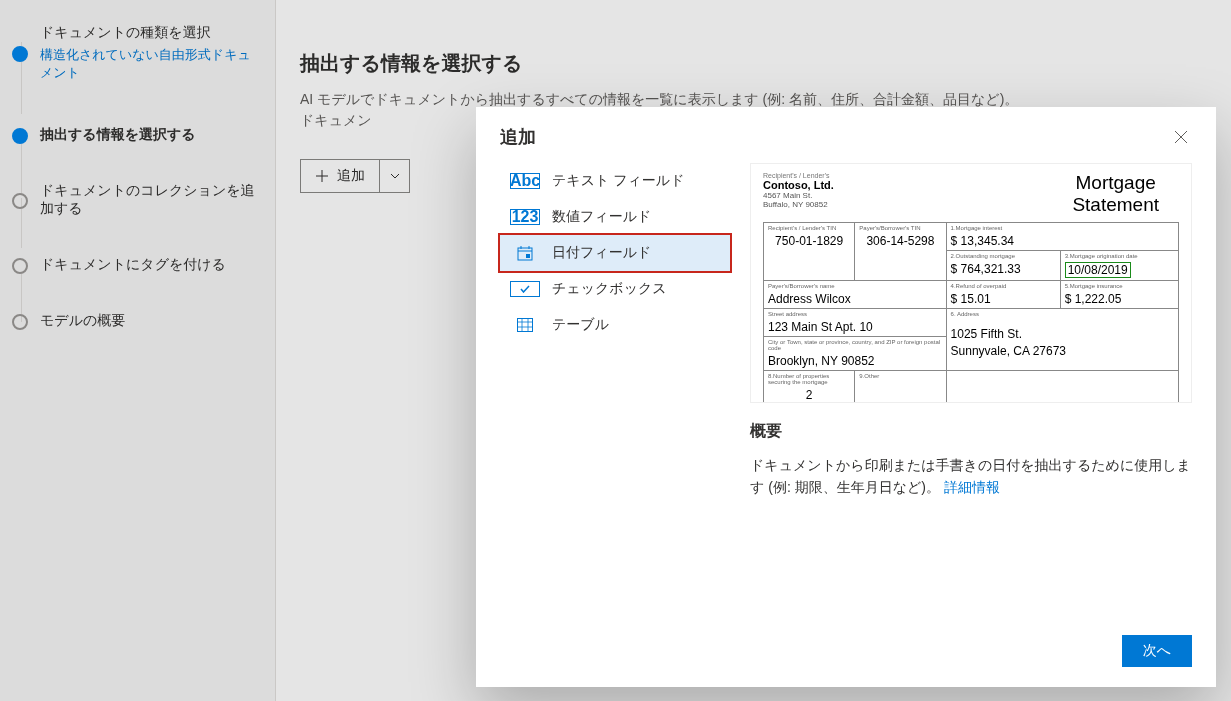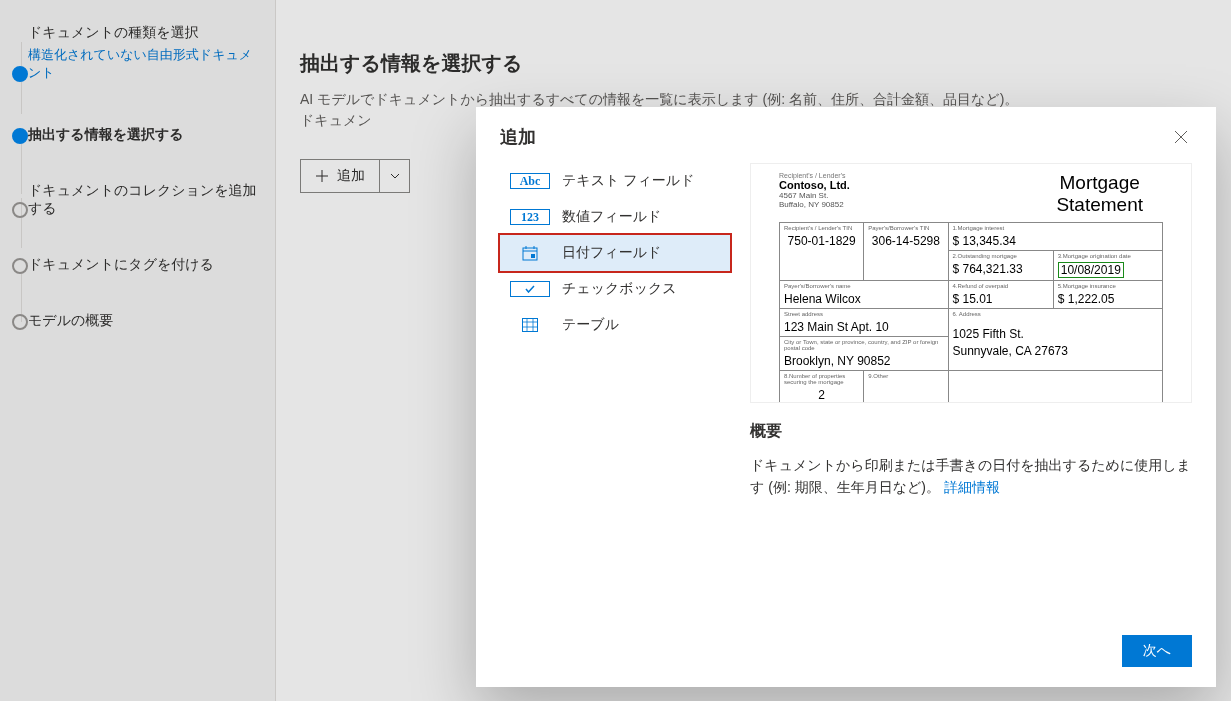--- a/index.html
+++ b/index.html
@@ -12,21 +12,21 @@
     position: relative;
     color: #323130;
   }
   .sidebar {
     position: absolute;
     left: 0; top: 0;
     width: 275px;
     height: 701px;
     padding: 24px 12px 0 12px;
   }
-  .step { display: flex; align-items: flex-end; position: relative; }
+  .step { display: flex; align-items: center; gap: 12px; position: relative; }
   .step .marker {
     width: 16px; height: 16px; border-radius: 50%;
     flex: none; margin-top: 2px;
     border: 2px solid #0078d4; background: #fff;
     z-index: 2;
   }
   .step.filled .marker { background: #0078d4; }
   .step.empty .marker { border-color: #8a8886; background: transparent; }
   .step .labels { font-size: 14px; }
   .step .sub { color: #0078d4; font-size: 13px; margin-top: 4px; }
@@ -84,36 +84,35 @@
   .field-item {
     display: flex; align-items: center; gap: 12px;
     padding: 9px 10px; font-size: 14px; cursor: pointer;
   }
   .field-item.selected {
     background: #deecf9;
     outline: 2px solid #c7261c;
     outline-offset: 0;
   }
   .fi-icon {
-    width: 40px; height: 16px;
+    width: 30px; height: 16px;
     display: flex; align-items: center; justify-content: center;
-    color: #0078d4; font-size: 12px; font-weight: 600;
+    color: #0078d4; font-size: 16px; font-weight: 600;
     border: 1px solid #0078d4;
-    font-family: Liberation Serif, serif;
   }
   .fi-icon.num { }
   .fi-icon.date { border: none; }
   .fi-icon.check { border: 1px solid #0078d4; position: relative; }
   .fi-icon.table { border: none; }
   .right-panel { flex: 1; display: flex; flex-direction: column; }
   .preview {
     width: 100%; height: 240px;
     border: 1px solid #eee;
     background: #fff;
-    padding: 8px 28px;
+    padding: 8px 12px;
     font-size: 8px; color: #555;
     position: relative;
     overflow: hidden;
   }
   .preview .tiny { font-size: 7px; color: #777; }
   .preview .co { font-size: 11px; font-weight: 600; color: #000; }
   .preview .title2 { font-size: 19px; font-weight: 400; color: #000; }
   .preview table { border-collapse: collapse; width: 100%; margin-top: 6px; }
   .preview td { border: 1px solid #888; padding: 2px 4px; font-size: 7px; vertical-align: top; }
   .preview td .lbl { font-size: 6px; color: #666; }
@@ -281,21 +280,21 @@
                   <div class="val">$  764,321.33</div>
                 </td>
             <td>
                   <div class="lbl">3.Mortgage origination date</div>
                   <div class="val"><span class="hl">10/08/2019</span></div>
                 </td>
           </tr>
           <tr>
             <td colspan="2">
                   <div class="lbl">Payer's/Borrower's name</div>
-                  <div class="val">Helena Wilcox</div>
+                  <div class="val">Address Wilcox</div>
                 </td>
             <td>
                   <div class="lbl">4.Refund of overpaid</div>
                   <div class="val">$    15.01</div>
                 </td>
             <td>
                   <div class="lbl">5.Mortgage insurance</div>
                   <div class="val">$  1,222.05</div>
                 </td>
           </tr>

